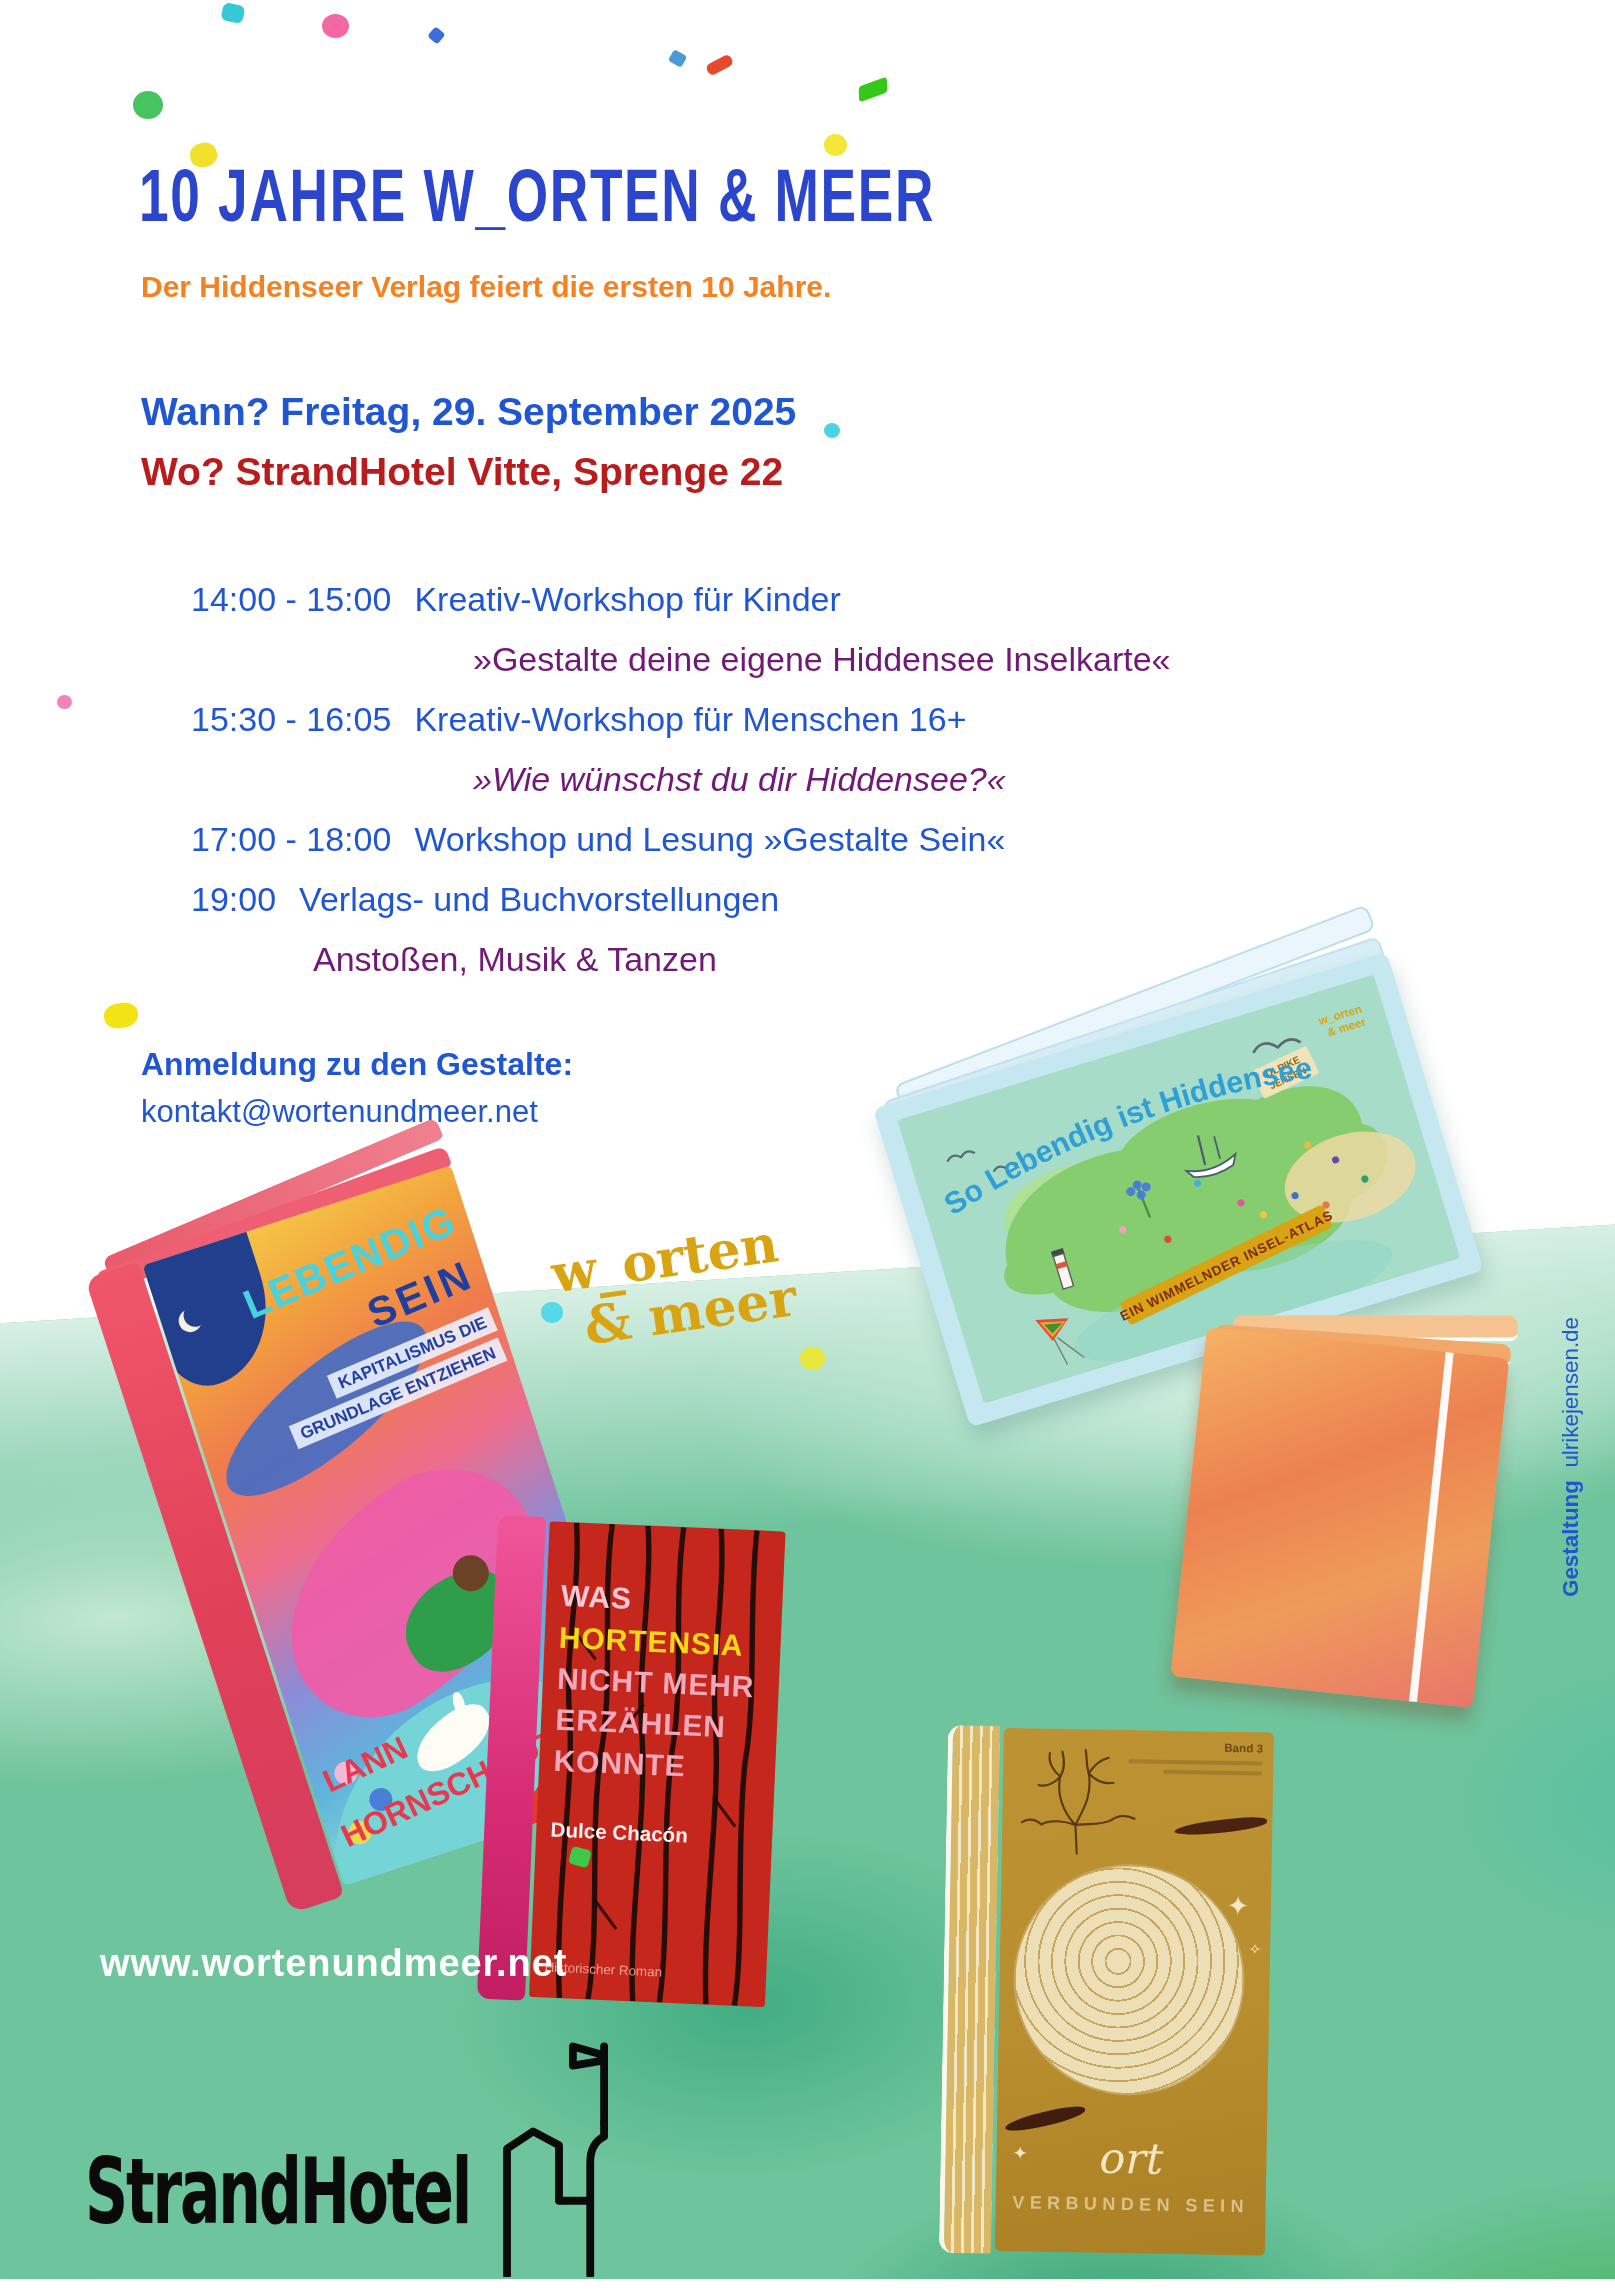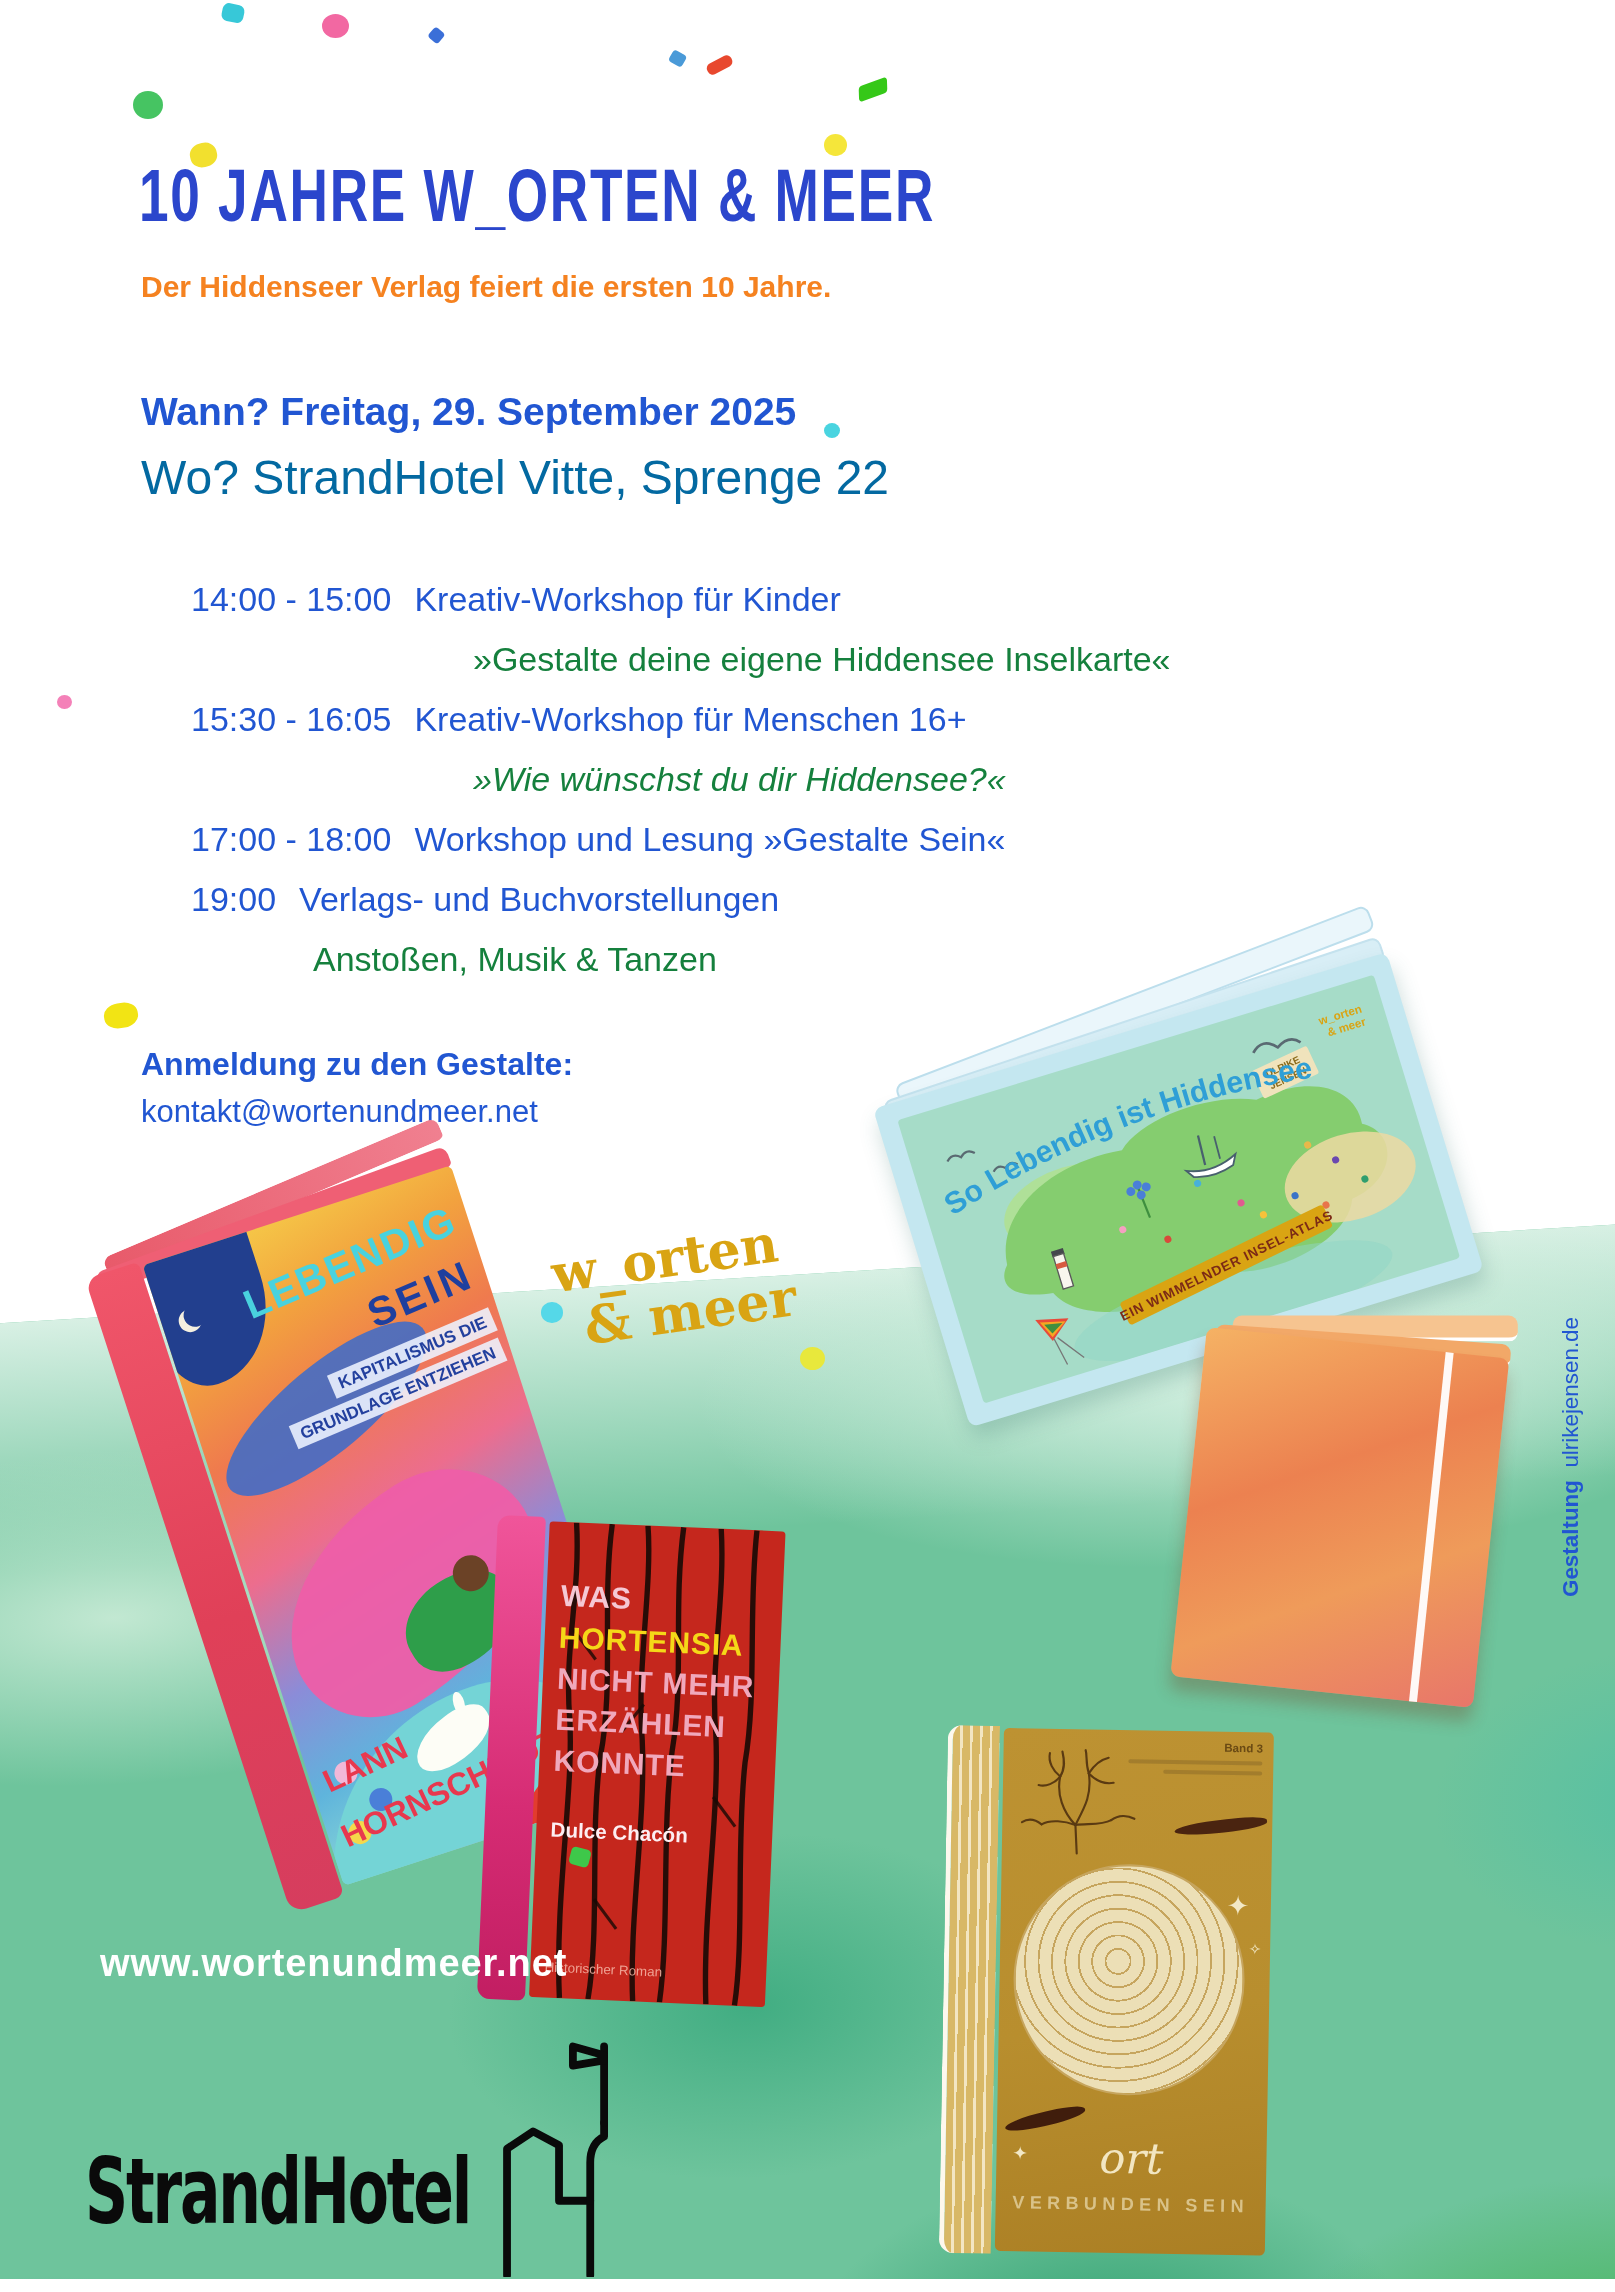--- a/index.html
+++ b/index.html
@@ -28,26 +28,26 @@
       linear-gradient(180deg,#d8f0e4 0%, rgba(216,240,228,0) 20%);
   }
 
   
   .title{
     left:139px;top:152px;color:#2b46cc;font-weight:bold;font-size:56px;
     letter-spacing:1.8px;transform:scale(.95,1.32);transform-origin:top left;white-space:nowrap;
   }
   .subtitle{left:141px;top:270px;color:#f58220;font-weight:bold;font-size:30px;white-space:nowrap;}
   .when{left:141px;top:390px;color:#2156d2;font-weight:bold;font-size:39px;white-space:nowrap;}
-  .where{left:141px;top:450px;color:#0369a1;font-weight:normal;font-size:48px;white-space:nowrap;}
+  .where{left:141px;top:450px;color:#b91c1c;font-weight:bold;font-size:39px;white-space:nowrap;}
 
   .sched-line{position:absolute;left:191px;color:#2156d2;font-size:34px;white-space:nowrap;}
   .sched-line .t{font-weight:normal;}
   .sched-line .gap{display:inline-block;width:23px;}
-  .sched-detail{position:absolute;color:#15803d;font-size:34px;white-space:nowrap;}
+  .sched-detail{position:absolute;color:#701a75;font-size:34px;white-space:nowrap;}
 
   .reg-head{left:141px;top:1046px;color:#2156d2;font-weight:bold;font-size:32px;white-space:nowrap;}
   .reg-mail{left:141px;top:1094px;color:#2156d2;font-size:31px;white-space:nowrap;}
 
   
   .pub-logo{
     left:548px;top:1247px;color:#d9a413;transform:rotate(-8deg);transform-origin:top left;
     font-family:"DejaVu Serif", serif;font-weight:bold;font-size:52px;line-height:56px;white-space:nowrap;
   }
   .pub-logo .l2{margin-left:25px;}

